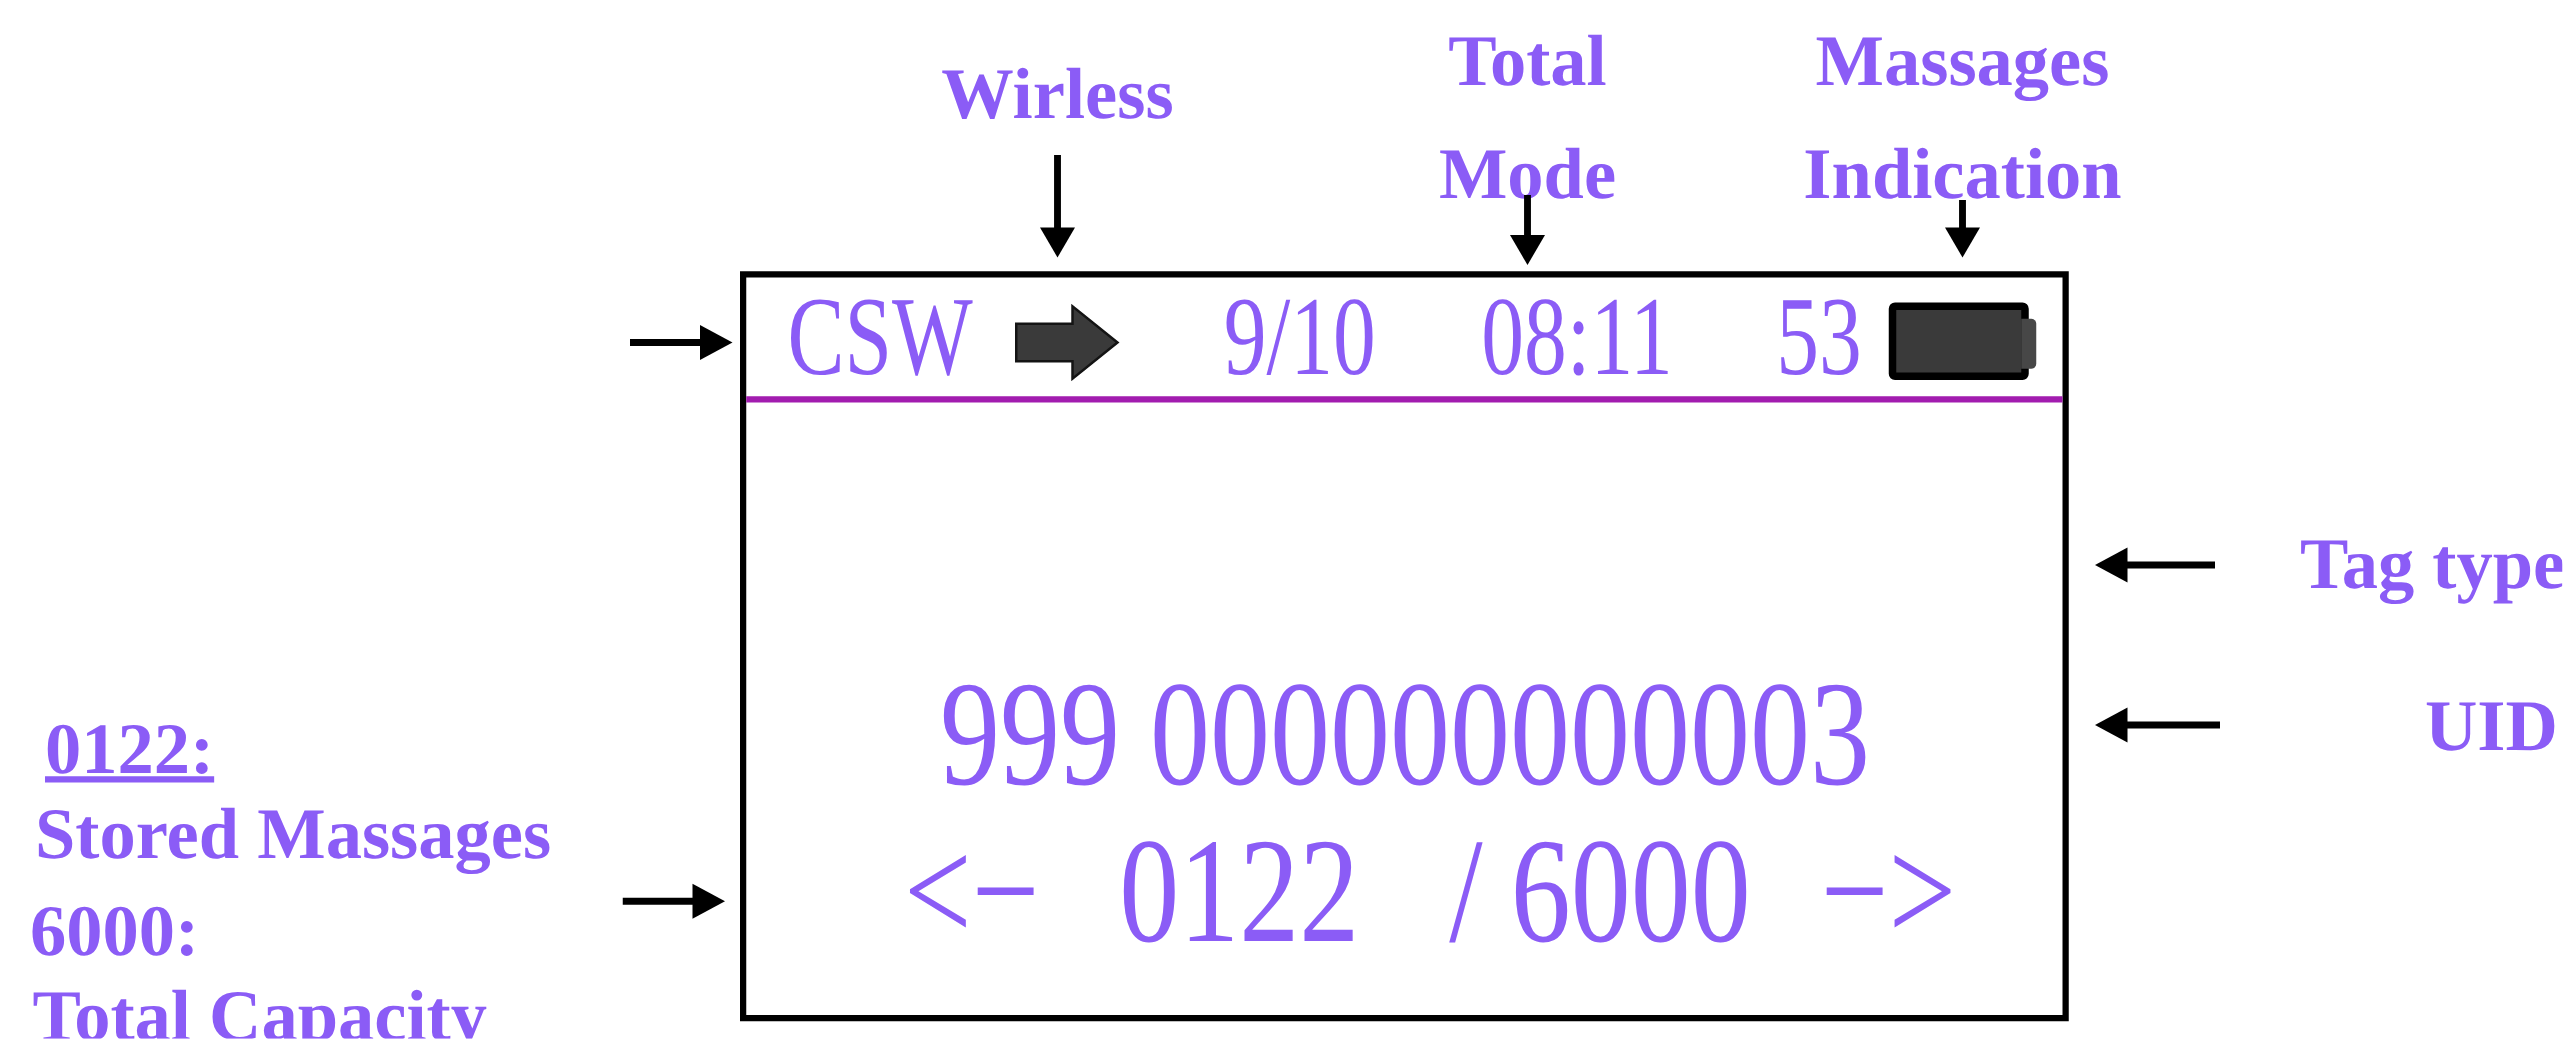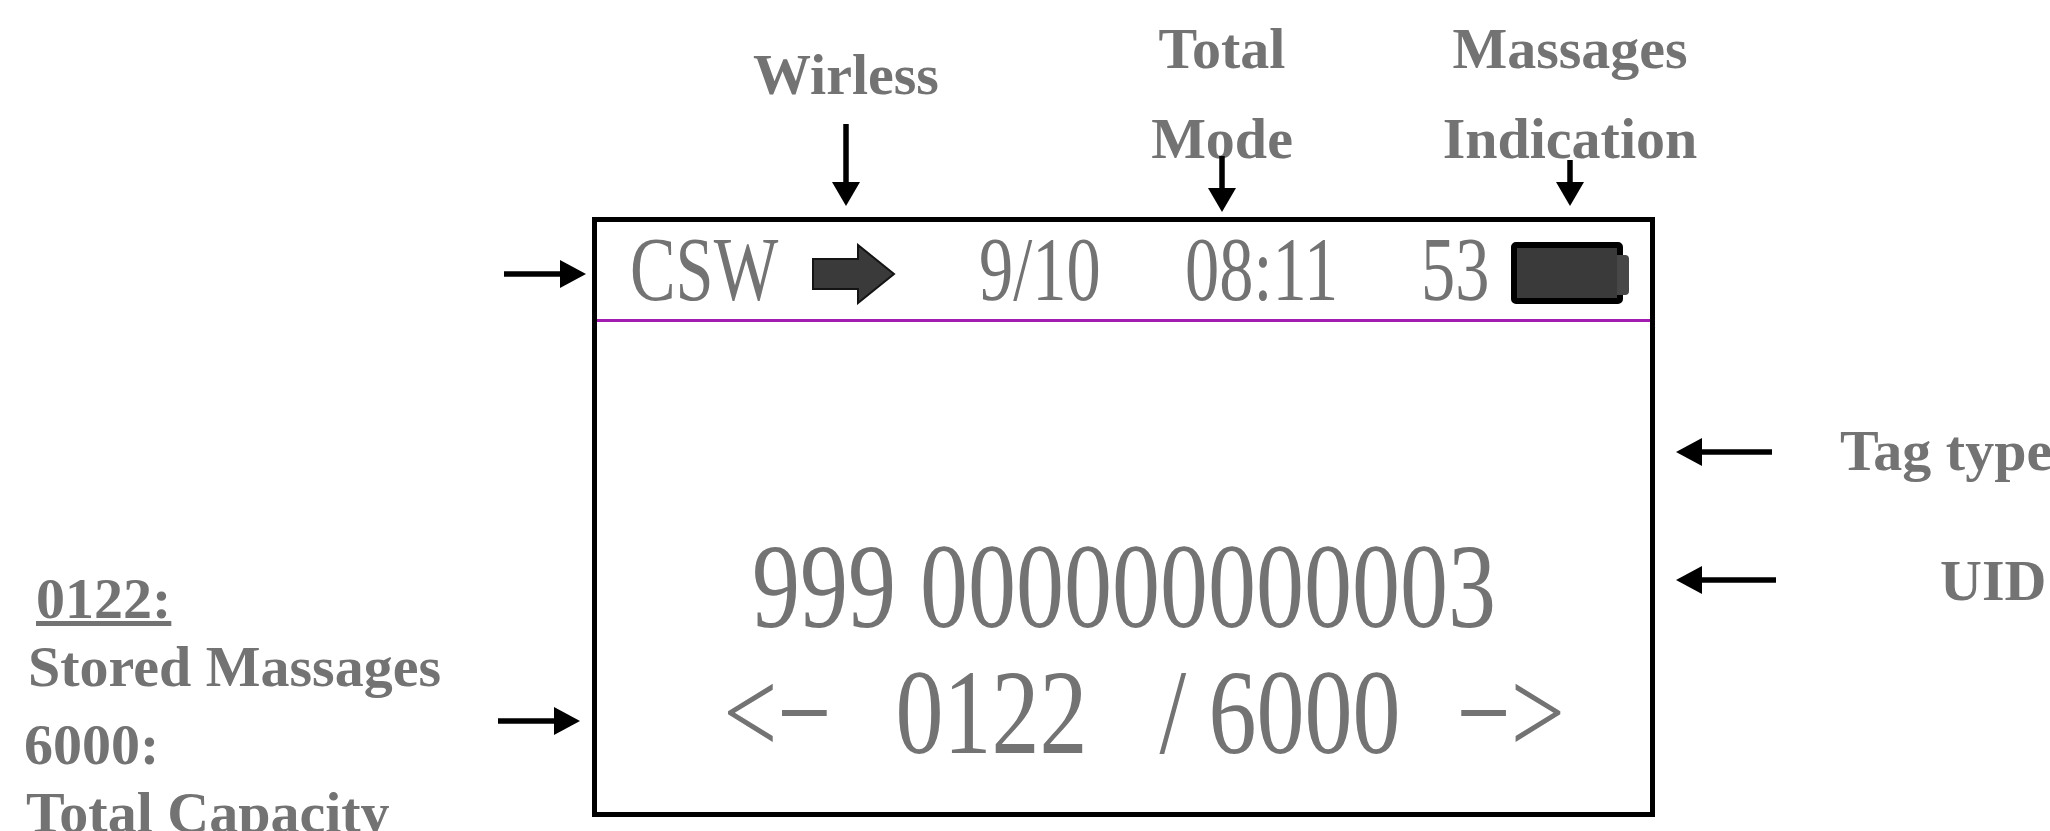--- a/index.html
+++ b/index.html
@@ -1,35 +1,35 @@
 <!DOCTYPE html>
 <html><head>
 <meta charset="utf-8">
 <style>
   html,body{margin:0;padding:0;background:#ffffff;}
   #stage{
     position:relative;width:2050px;height:831px;background:#ffffff;
-    font-family:"Liberation Serif","DejaVu Serif",serif;color:#737373;
+    font-family:"Liberation Serif","DejaVu Serif",serif;color:#8b5cf6;
     overflow:hidden;
   }
   
   .ann{position:absolute;font-weight:bold;font-size:58px;line-height:66px;white-space:nowrap;}
   .ann.center{text-align:center;}
   .legend-line{white-space:nowrap;}
   .legend-line.indent{padding-left:13px;}
   .two-line{line-height:90px;}
   
   .arrow{position:absolute;}
   
   #display{
     position:absolute;left:592px;top:217px;width:1063px;height:600px;
     border:5px solid #000;box-sizing:border-box;background:#fff;
   }
   #status-bar{
-    position:relative;height:100px;border-bottom:3px solid #a21caf;box-sizing:border-box;
+    position:relative;height:100px;border-bottom:5px solid #a21caf;box-sizing:border-box;
   }
   .sb-item{
     position:absolute;top:0;height:95px;line-height:95px;
     font-size:90px;transform:scaleX(0.76);transform-origin:left center;
     white-space:nowrap;
   }
   #wireless-arrow{position:absolute;left:215px;top:21px;}
   #battery{
     position:absolute;left:914px;top:20px;width:112px;height:62px;
     box-sizing:border-box;border:6px solid #000;border-radius:5px;background:#3a3a3a;

